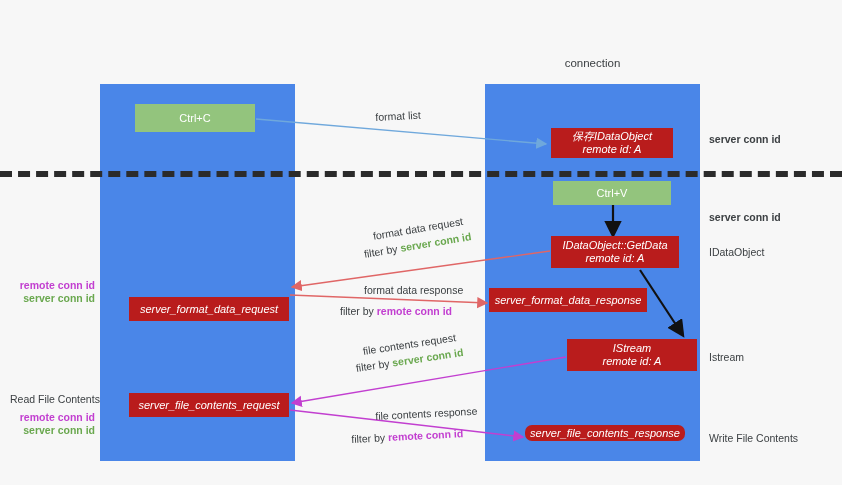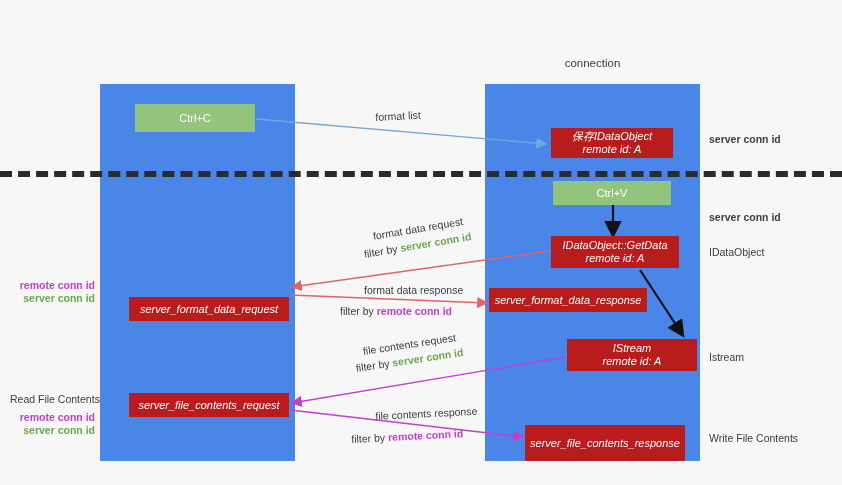--- a/index.html
+++ b/index.html
@@ -123,21 +123,21 @@
   </div>
 
   <div class="node orange" style="left:489px;top:288px;width:158px;height:24px;">
     <span>server_format_data_response</span>
   </div>
 
   <div class="node orange" style="left:129px;top:393px;width:160px;height:24px;">
     <span>server_file_contents_request</span>
   </div>
 
-  <div class="node orange" style="left:525px;top:425px;width:160px;height:36px;">
+  <div class="node orange" style="left:525px;top:425px;width:160px;height:16px;border-radius:7px;">
     <span>server_file_contents_response</span>
   </div>
 
   <div class="lbl rot-c" style="left:375px;top:111px;">format list</div>
 
   <div class="lbl rot-a" style="left:372px;top:230px;">format data request</div>
   <div class="lbl rot-a" style="left:363px;top:248px;">
     <span>filter by </span><span class="green-t">server conn id</span>
   </div>
 

